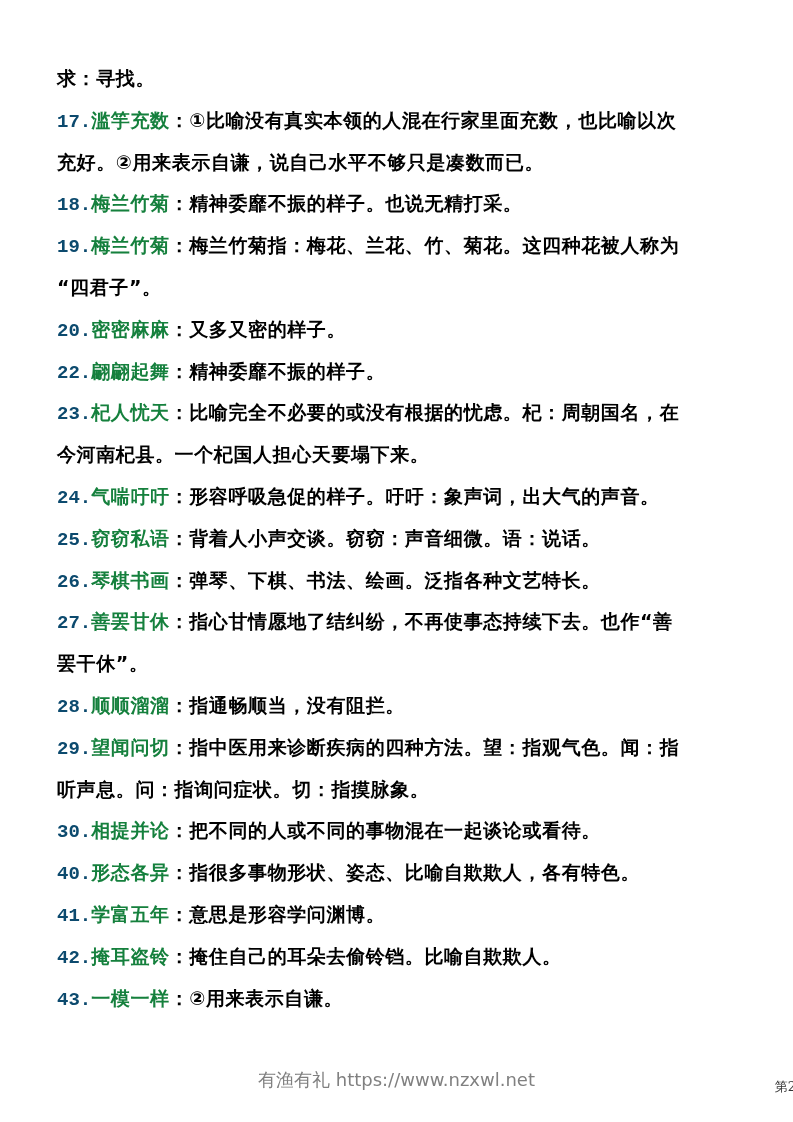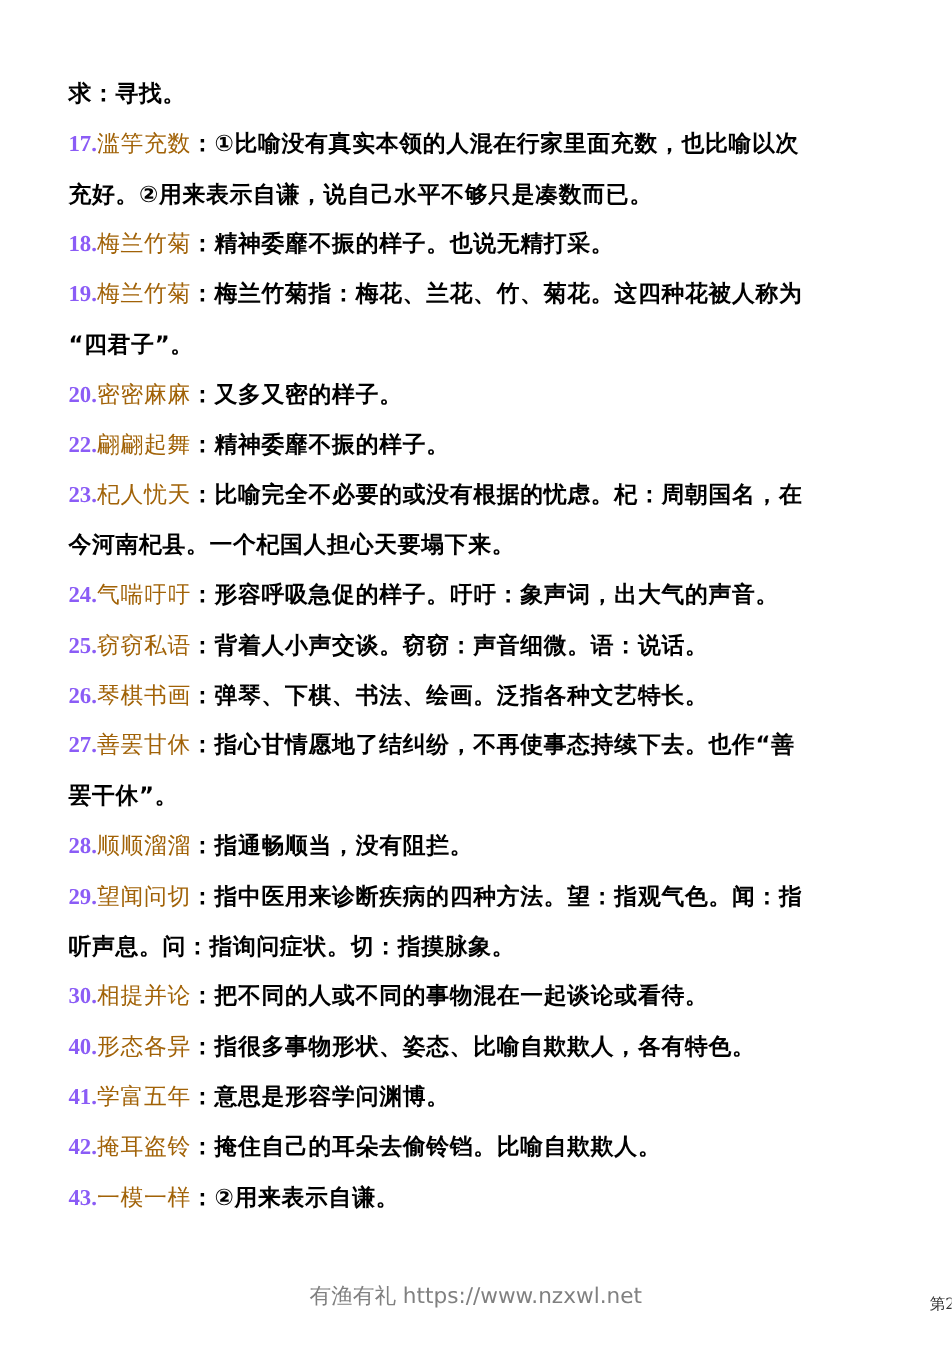--- a/index.html
+++ b/index.html
@@ -23,28 +23,28 @@
     .line {
       height: 41.8px;
       line-height: 41.8px;
       font-size: 19px;
       font-weight: bold;
       color: #000000;
       white-space: nowrap;
       letter-spacing: 0.6px;
     }
     .num {
-      font-family: Liberation Serif, serif;
+      font-family: Liberation Mono, monospace;
       font-weight: bold;
-      color: #8b5cf6;
+      color: #0c4a6e;
       letter-spacing: 0;
     }
     .term {
-      color: #a16207;
-      font-weight: normal;
+      color: #15803d;
+      font-weight: bold;
     }
     .colon {
       color: #000000;
     }
     .footer {
       position: absolute;
       left: 0;
       width: 793px;
       top: 1068px;
       text-align: center;

